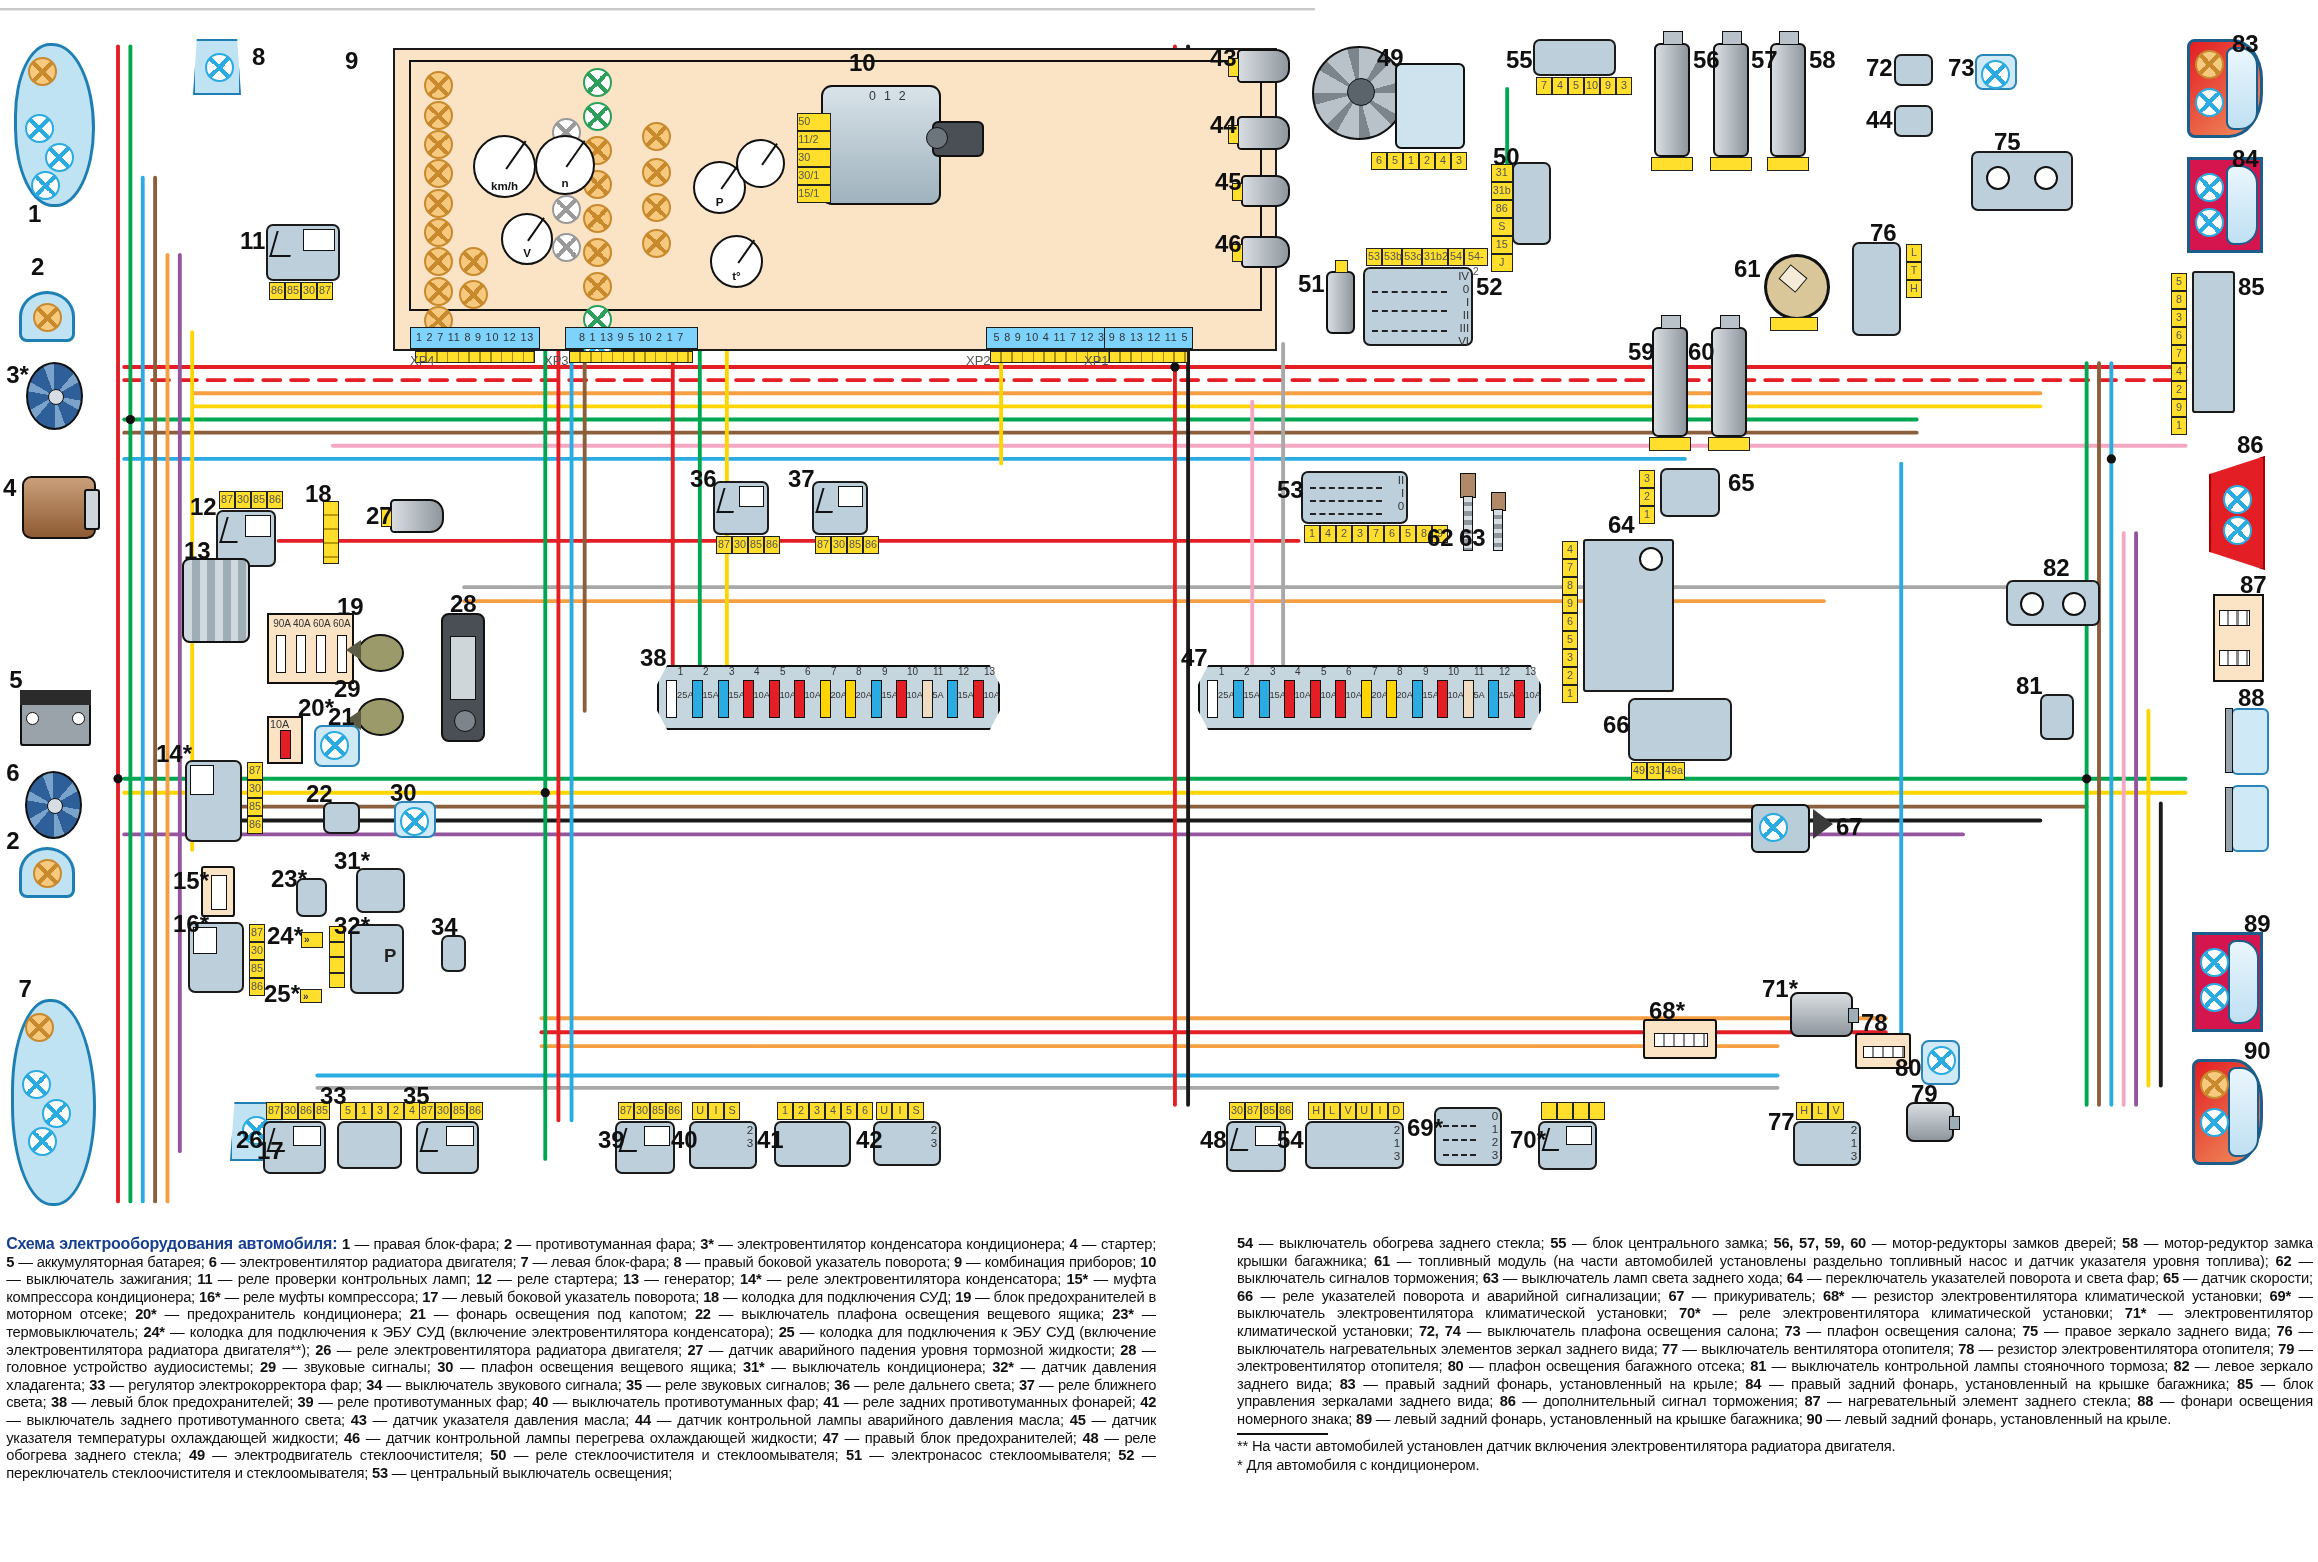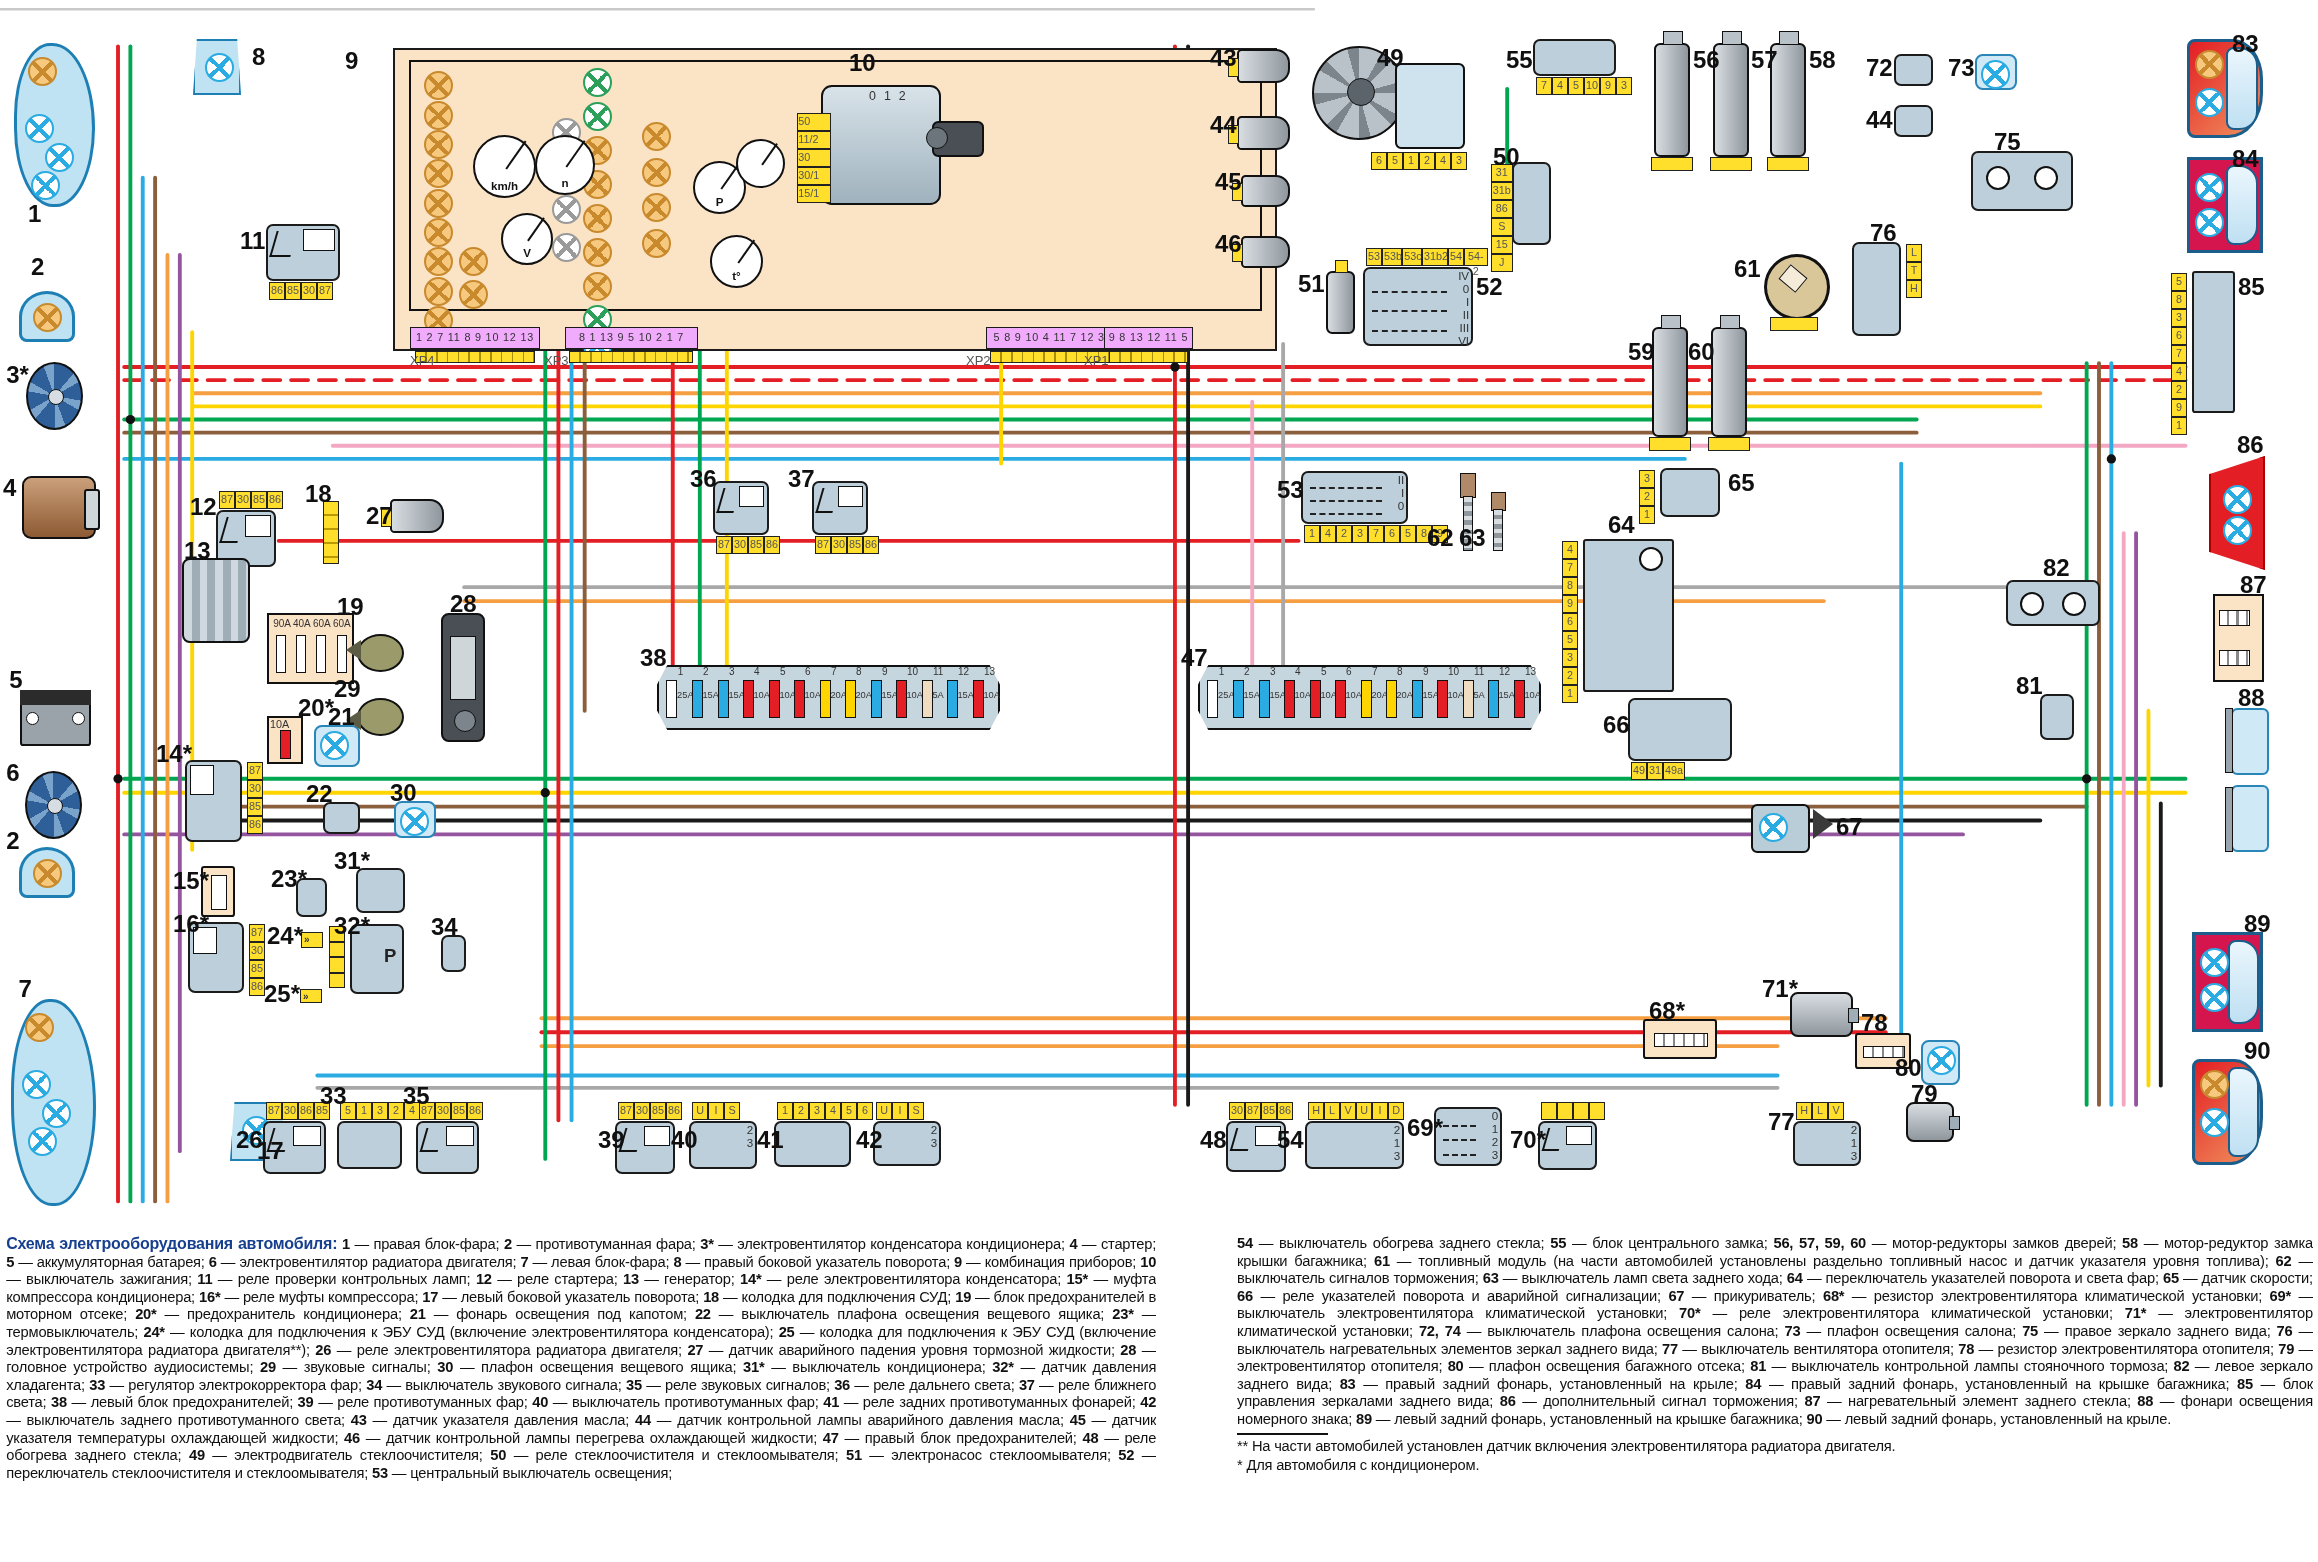--- a/index.html
+++ b/index.html
@@ -28,21 +28,21 @@
   .halfround{position:absolute;inset:0;background:#bfe3f2;border:3.1px solid #1d7fb4;border-radius:50% 50% 7.7px 7.7px}
   .fanface{position:absolute;inset:0;border:2.3px solid #111;border-radius:50%;
     background:repeating-conic-gradient(#2f5f98 0 40deg,#7aa3cc 40deg 60deg)}
   .fanhub{position:absolute;left:50%;top:50%;width:14px;height:14px;margin:-7px;border-radius:50%;background:#d7dee3;border:1.5px solid #111}
   .metalh{background:linear-gradient(90deg,#d8dde1,#8f979e);border:2.3px solid #111;border-radius:4.6px 14px 14px 4.6px}
   .fcell{position:absolute;top:4.6px;width:25.5px;height:56px}
   .fn{position:absolute;left:13px;top:-2.3px;font:10px/1 "Liberation Sans",sans-serif;color:#333}
   .fuse{position:absolute;left:1.5px;top:10px;width:9.3px;height:36px;border:1.5px solid #111}
   .fa{position:absolute;left:12.4px;top:21px;font:9.3px/1 "Liberation Sans",sans-serif;color:#333}
   .cl-frame{position:absolute;inset:12.4px 15.5px 40px 15.5px;border:2.3px solid #111}
-  .cl-conn{position:absolute;height:20px;background:#f0abfc;border:1.5px solid #1b1b1b;
+  .cl-conn{position:absolute;height:20px;background:#7dd3fc;border:1.5px solid #1b1b1b;
      font:10.8px/18.5px "Liberation Sans",sans-serif;color:#333;text-align:center;letter-spacing:0.8px}
   .cl-ybar{position:absolute;height:10px;background:repeating-linear-gradient(90deg,#ffdf2b 0 9.3px,#a98e00 9.3px 10.8px);border:1.5px solid #222}
   .cl-xp{position:absolute;font:13px/1 "Liberation Sans",sans-serif;color:#555}
   .gauge{position:absolute;border-radius:50%;background:#fff;border:2.3px solid #111;text-align:center;
      font:italic bold 13px/1 "Liberation Serif",serif;color:#111}
   .gauge i{position:absolute;left:50%;bottom:46%;width:2.3px;height:58%;background:#111;transform-origin:bottom;transform:rotate(35deg)}
   .gauge b{position:absolute;left:0;right:0;bottom:4.6px;font:bold 11.6px/1 "Liberation Sans",sans-serif}
   .lampbox{position:absolute;inset:0;background:#cfe9f7;border:2.3px solid #2a86b8;border-radius:7.7px}
   .lens{position:absolute;top:8%;right:6%;bottom:8%;width:38%;background:linear-gradient(#eaf6fd,#bfe0f2);border:2.3px solid #1b5e8c;border-radius:7.7px 18.5px 18.5px 7.7px}
   .ystrip{position:absolute;background:repeating-linear-gradient(180deg,#ffdf2b 0 12.4px,#b99a00 12.4px 14px);border:1.5px solid #222}

